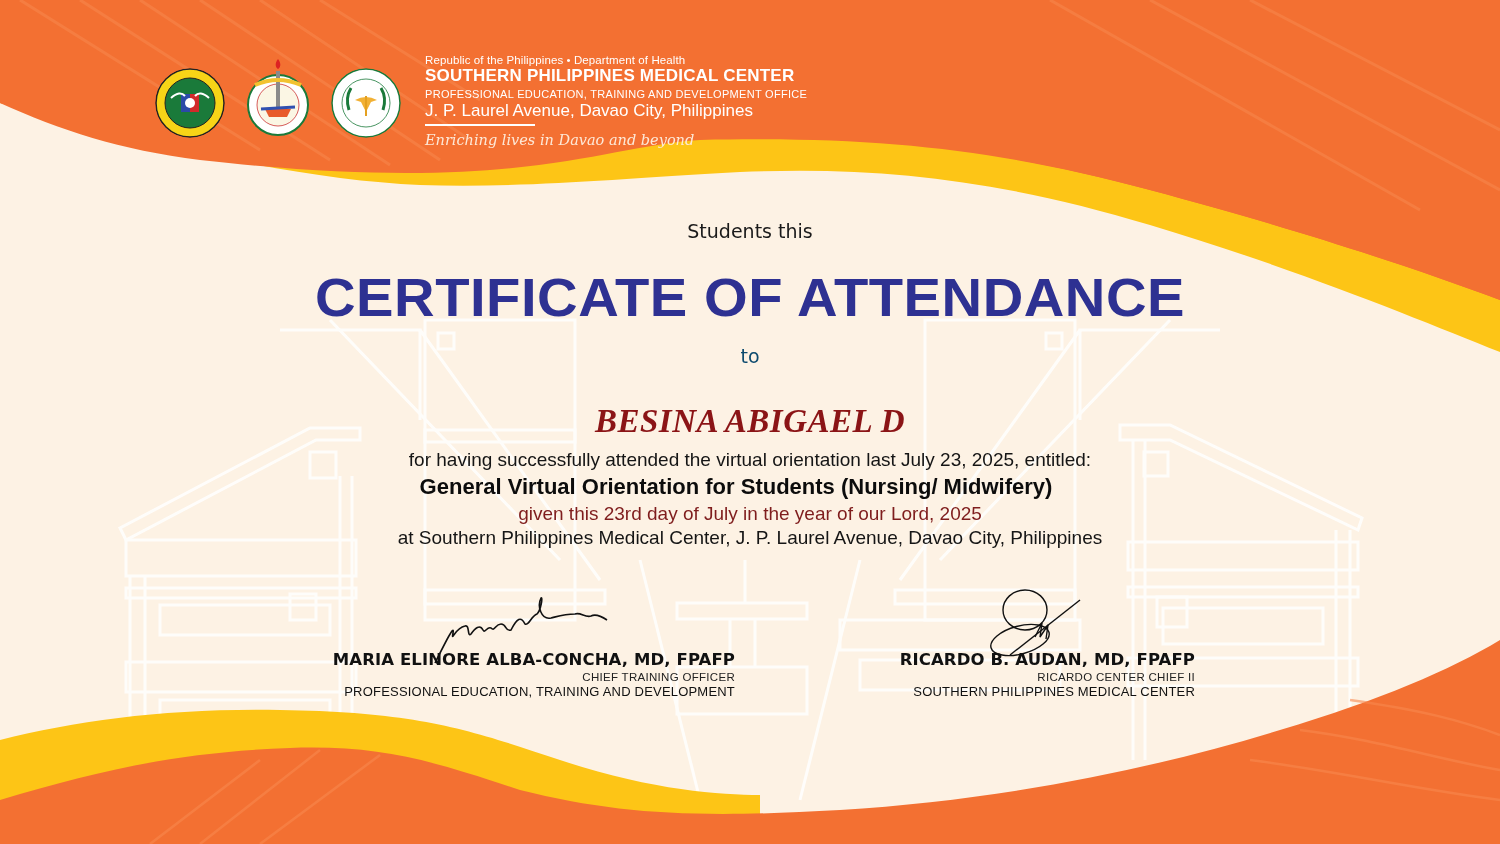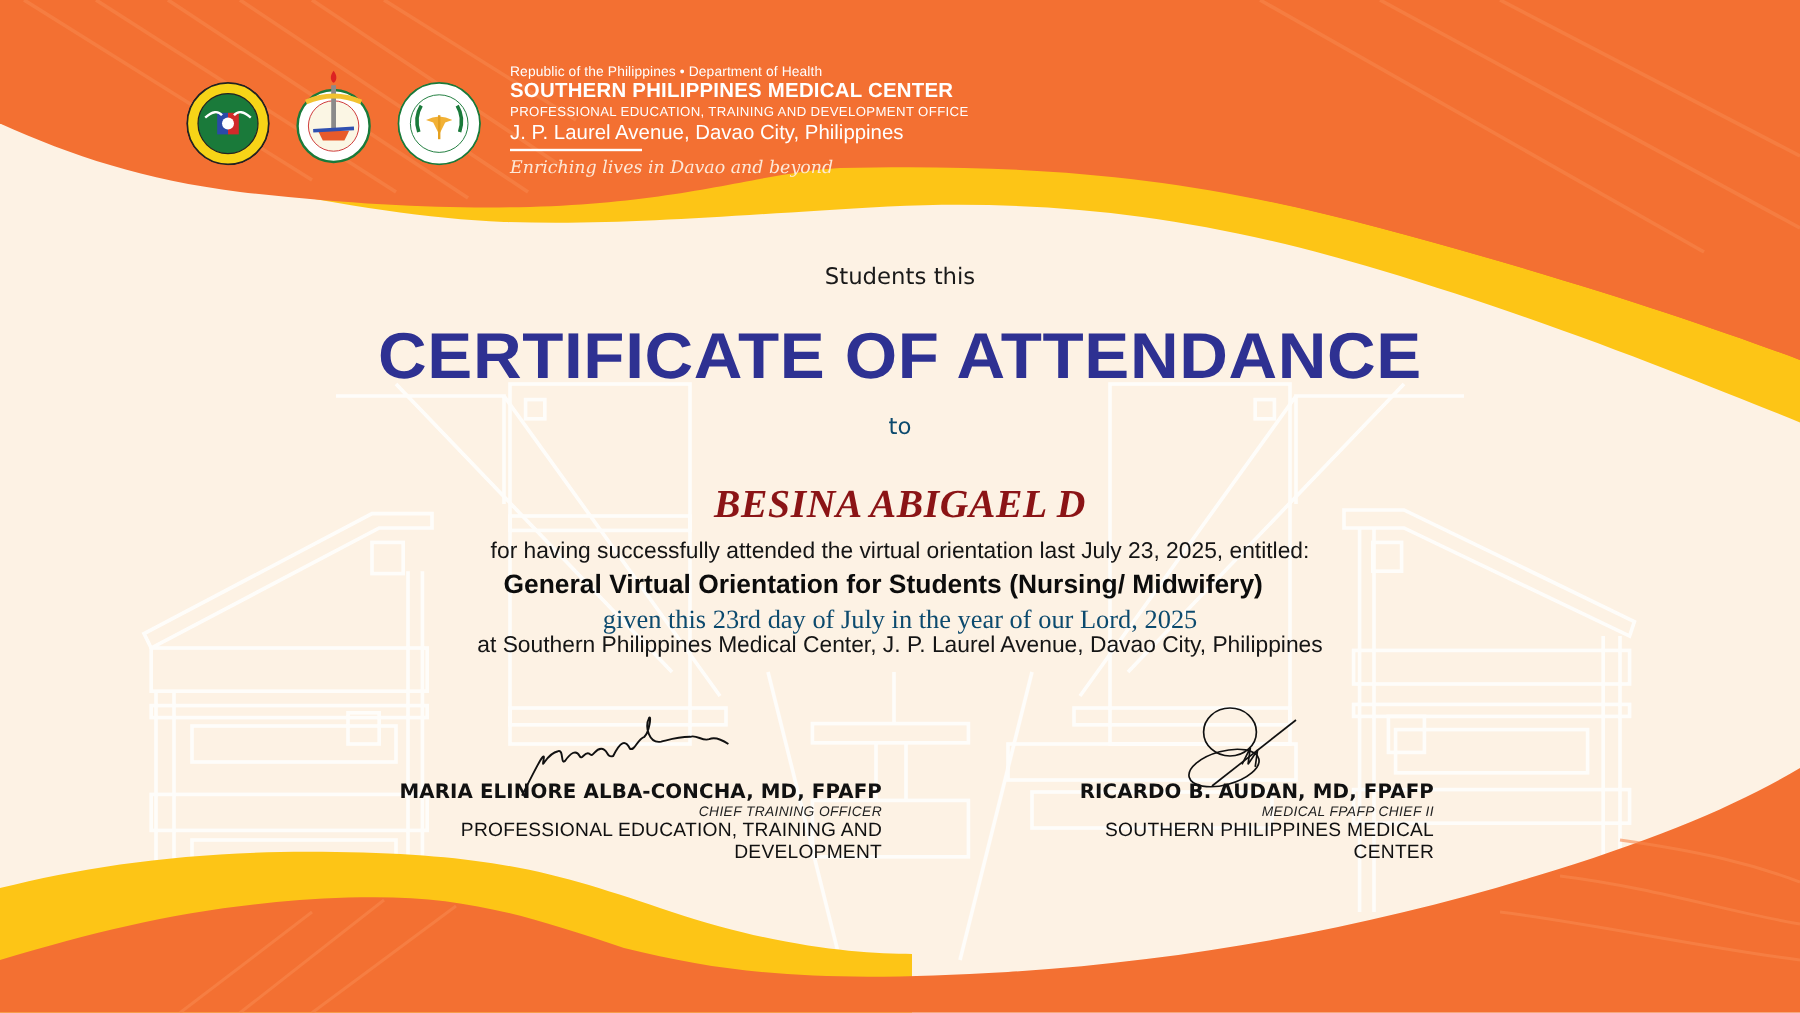--- a/index.html
+++ b/index.html
@@ -19,29 +19,29 @@
     .hdr-line { width: 110px; height: 2px; background: #fff; margin-top: 6px; margin-bottom: 5px; }
     .hdr-tag { font-family: "DejaVu Serif", serif; font-style: italic; font-size: 14.5px; line-height: 18px; color: #fde9d8; }
 
     .center { position: absolute; left: 0; width: 1500px; text-align: center; color: #111; }
     .presents { top: 220px; font-size: 19px; font-family: "DejaVu Sans", sans-serif; color: #1a1a1a; }
     .title { top: 266px; font-size: 54px; font-weight: 900; color: #2e3192; letter-spacing: 0.5px; font-family: "Liberation Sans", sans-serif; transform: scaleX(1.04); }
     .to { top: 345px; font-size: 19px; color: #0c4a6e; font-family: "DejaVu Sans", sans-serif; }
     .name { top: 403px; font-size: 33px; font-weight: 700; font-style: italic; color: #8b1416; font-family: "Liberation Serif", serif; letter-spacing: 0.5px; }
     .line1 { top: 449px; font-size: 19px; color: #151515; }
     .course { top: 474px; font-size: 22px; font-weight: 700; color: #0c0c0c; left: -14px; }
-    .line3 { top: 503px; font-size: 22px; color: #0c4a6e; font-family: Liberation Serif, serif; }
+    .line3 { top: 503px; font-size: 19px; color: #7f1d1d; }
     .line4 { top: 527px; font-size: 19px; color: #151515; }
 
     .sig { position: absolute; text-align: right; color: #111; }
     .sig-left { left: 305px; width: 430px; top: 650px; }
     .sig-right { left: 860px; width: 335px; top: 650px; }
     .sig-name { font-size: 16.5px; font-weight: 700; letter-spacing: 0.1px; font-family: "DejaVu Sans", sans-serif; }
-    .sig-title { font-size: 11.5px; font-style: italic; color: #222; margin-top: 2px; letter-spacing: 0.3px; }
-    .sig-dept { font-size: 16px; color: #111; margin-top: 1px; letter-spacing: 0.2px; }
+    .sig-title { font-size: 11.5px; color: #222; margin-top: 2px; letter-spacing: 0.3px; }
+    .sig-dept { font-size: 13px; color: #111; margin-top: 1px; letter-spacing: 0.2px; }
     .signature { position: absolute; }
   </style>
 </head>
 <body>
 
 <svg class="bg-svg" viewBox="0 0 1500 844" xmlns="http://www.w3.org/2000/svg">
 
   <g fill="none" stroke="#ffffff" stroke-width="3" opacity="0.85">
 
     <path d="M120 528 L310 428 L360 428 L360 440 L316 440 L126 540 Z"></path>
@@ -180,15 +180,15 @@
   <path d="M55 52 L62 38 L60 52 L68 40 L66 54" stroke="#111" stroke-width="1.4" fill="none"></path>
 </svg>
 
 <div class="sig sig-left">
   <div class="sig-name">MARIA ELINORE ALBA-CONCHA, MD, FPAFP</div>
   <div class="sig-title">CHIEF TRAINING OFFICER</div>
   <div class="sig-dept">PROFESSIONAL EDUCATION, TRAINING AND DEVELOPMENT</div>
 </div>
 <div class="sig sig-right">
   <div class="sig-name">RICARDO B. AUDAN, MD, FPAFP</div>
-  <div class="sig-title">MEDICAL FPAFP CHIEF II</div>
+  <div class="sig-title">RICARDO CENTER CHIEF II</div>
   <div class="sig-dept">SOUTHERN PHILIPPINES MEDICAL CENTER</div>
 </div>
 
 </body></html>

